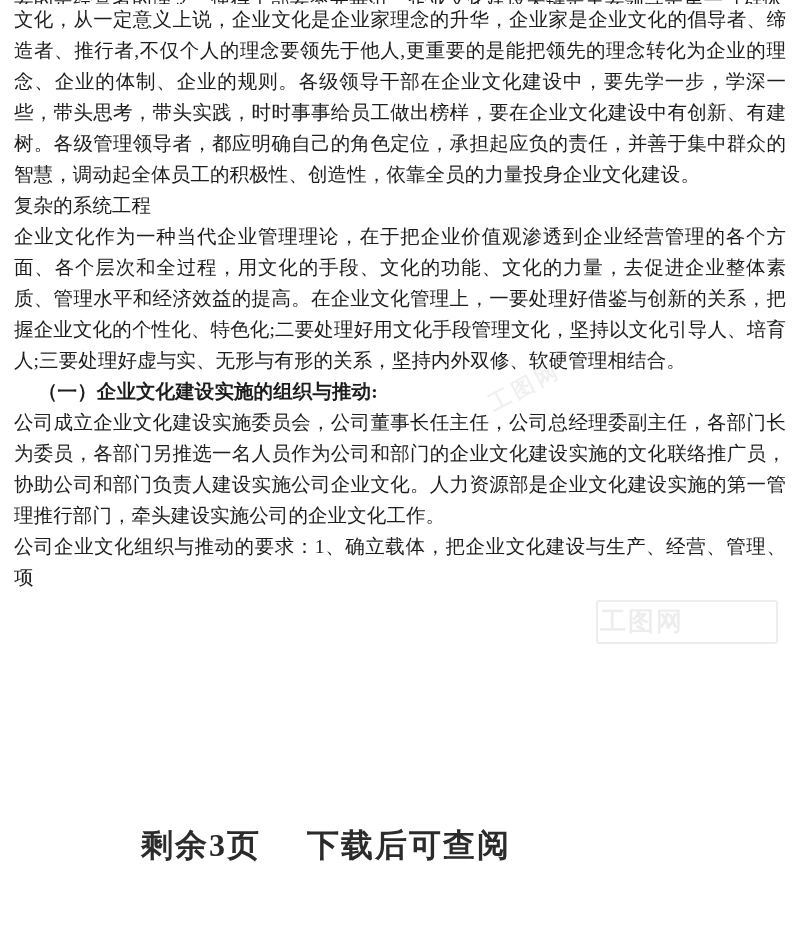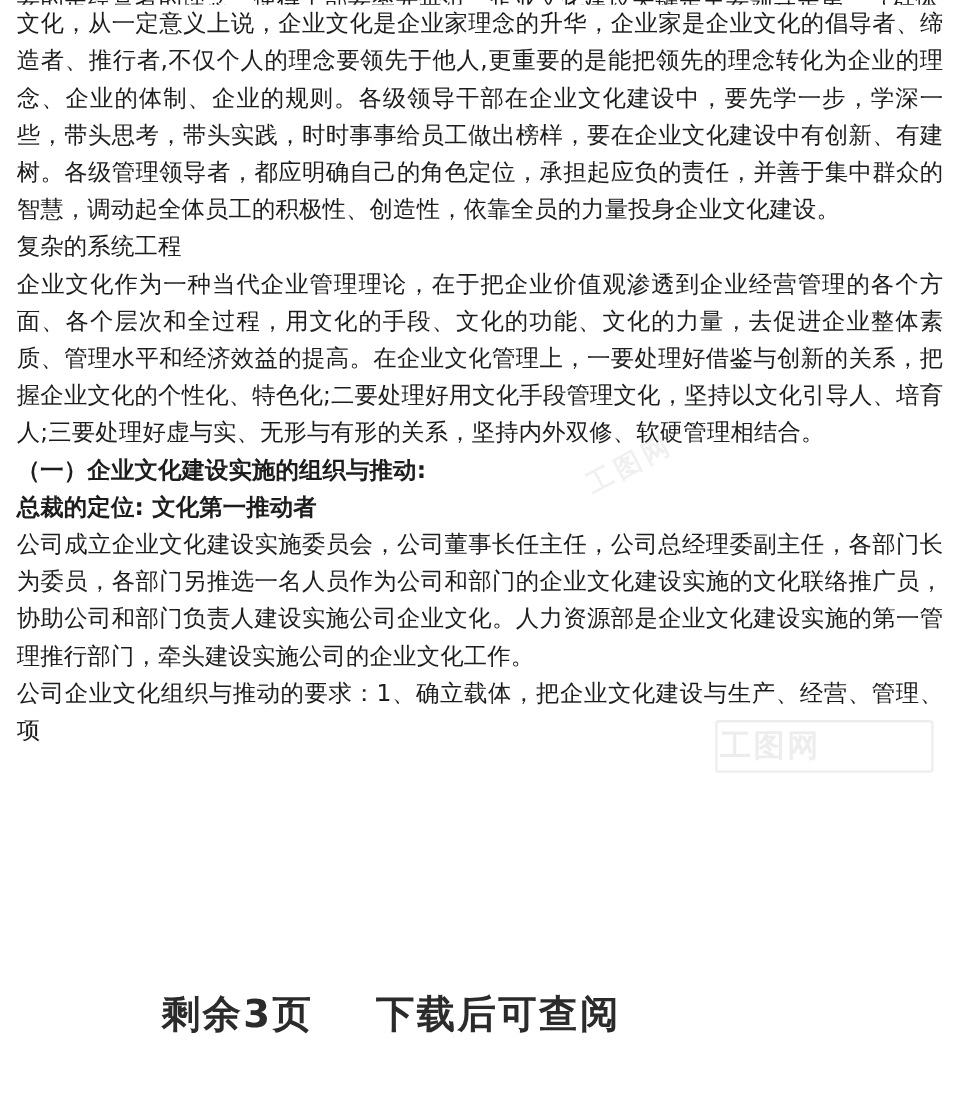--- a/index.html
+++ b/index.html
@@ -33,23 +33,25 @@
     letter-spacing: 0.2px;
     white-space: nowrap;
   }
   .para {
     color: #1d1d1d;
     font-size: 19.5px;
     line-height: 31px;
     text-align: justify;
     margin: 0;
     letter-spacing: 0.1px;
+    font-family: Liberation Serif, serif;
   }
   .para.bold {
     font-weight: 700;
+    margin-left: 24px;
   }
   .blocks {
     position: absolute;
     top: 4px;
     left: 14px;
     width: 772px;
   }
   .watermark {
     position: absolute;
     pointer-events: none;
@@ -83,20 +85,21 @@
   .footer-note {
     position: absolute;
     left: 0;
     top: 824px;
     width: 652px;
     text-align: center;
     color: #2b2b2b;
     font-size: 32px;
     font-weight: 700;
     letter-spacing: 2px;
+    font-family: Liberation Serif, serif;
   }
   .footer-note .gap {
     display: inline-block;
     width: 26px;
   }
   .bottom-blank {
     position: absolute;
     left: 0;
     top: 790px;
     width: 800px;
@@ -109,21 +112,20 @@
 
 <div class="page">
 
   <div class="clipped-top">要的是经营者的理念，使得干部要率先垂范。企业文化建设关键是主要领导是第一（群体）</div>
 
   <div class="blocks">
     <p class="para">文化，从一定意义上说，企业文化是企业家理念的升华，企业家是企业文化的倡导者、缔造者、推行者,不仅个人的理念要领先于他人,更重要的是能把领先的理念转化为企业的理念、企业的体制、企业的规则。各级领导干部在企业文化建设中，要先学一步，学深一些，带头思考，带头实践，时时事事给员工做出榜样，要在企业文化建设中有创新、有建树。各级管理领导者，都应明确自己的角色定位，承担起应负的责任，并善于集中群众的智慧，调动起全体员工的积极性、创造性，依靠全员的力量投身企业文化建设。</p>
     <p class="para">复杂的系统工程</p>
     <p class="para">企业文化作为一种当代企业管理理论，在于把企业价值观渗透到企业经营管理的各个方面、各个层次和全过程，用文化的手段、文化的功能、文化的力量，去促进企业整体素质、管理水平和经济效益的提高。在企业文化管理上，一要处理好借鉴与创新的关系，把握企业文化的个性化、特色化;二要处理好用文化手段管理文化，坚持以文化引导人、培育人;三要处理好虚与实、无形与有形的关系，坚持内外双修、软硬管理相结合。</p>
     <p class="para bold">（一）企业文化建设实施的组织与推动:</p>
-    <p class="para bold">总裁的定位: 文化第一推动者</p>
     <p class="para">公司成立企业文化建设实施委员会，公司董事长任主任，公司总经理委副主任，各部门长为委员，各部门另推选一名人员作为公司和部门的企业文化建设实施的文化联络推广员，协助公司和部门负责人建设实施公司企业文化。人力资源部是企业文化建设实施的第一管理推行部门，牵头建设实施公司的企业文化工作。</p>
     <p class="para">公司企业文化组织与推动的要求：1、确立载体，把企业文化建设与生产、经营、管理、项</p>
   </div>
 
   <div class="watermark wm-1">工图网</div>
   <div class="wm-box"></div>
   <div class="watermark wm-2">工图网</div>
 
   <div class="bottom-blank"></div>
 

